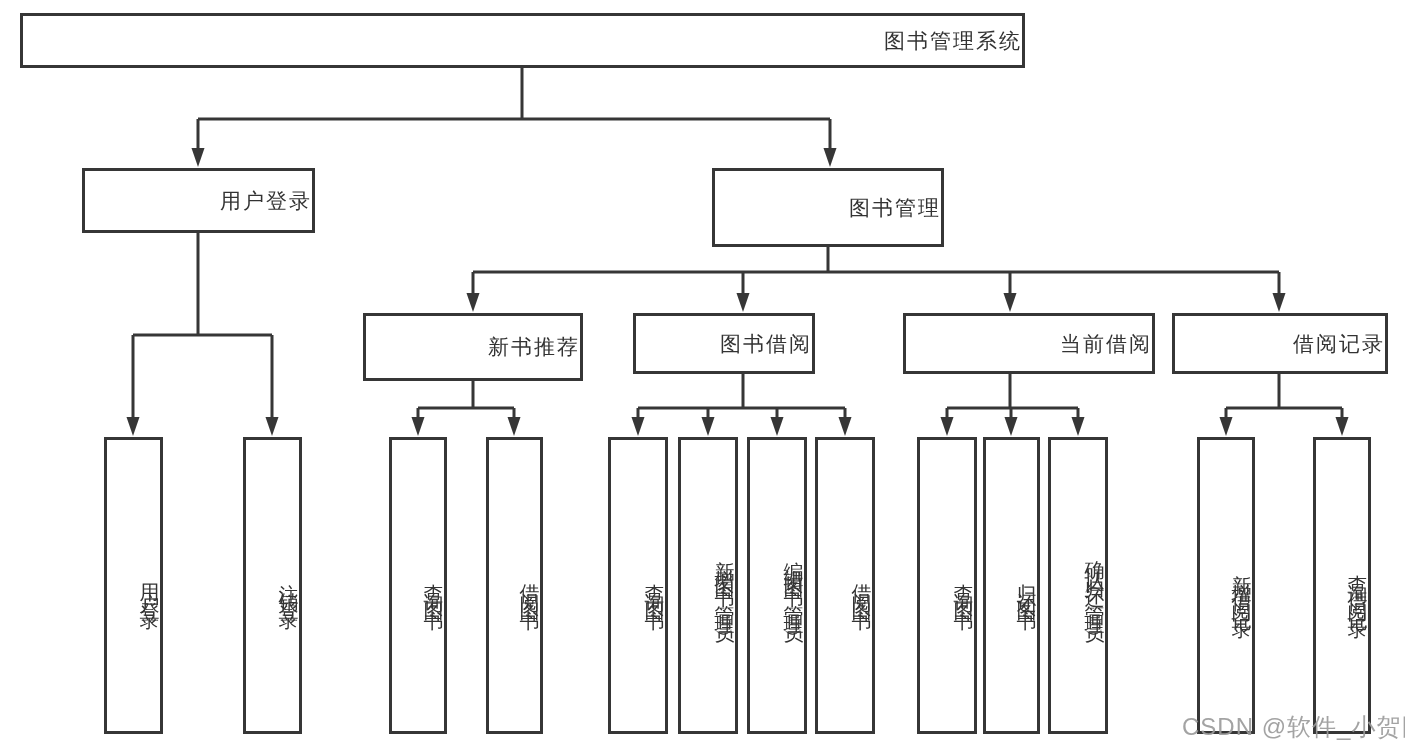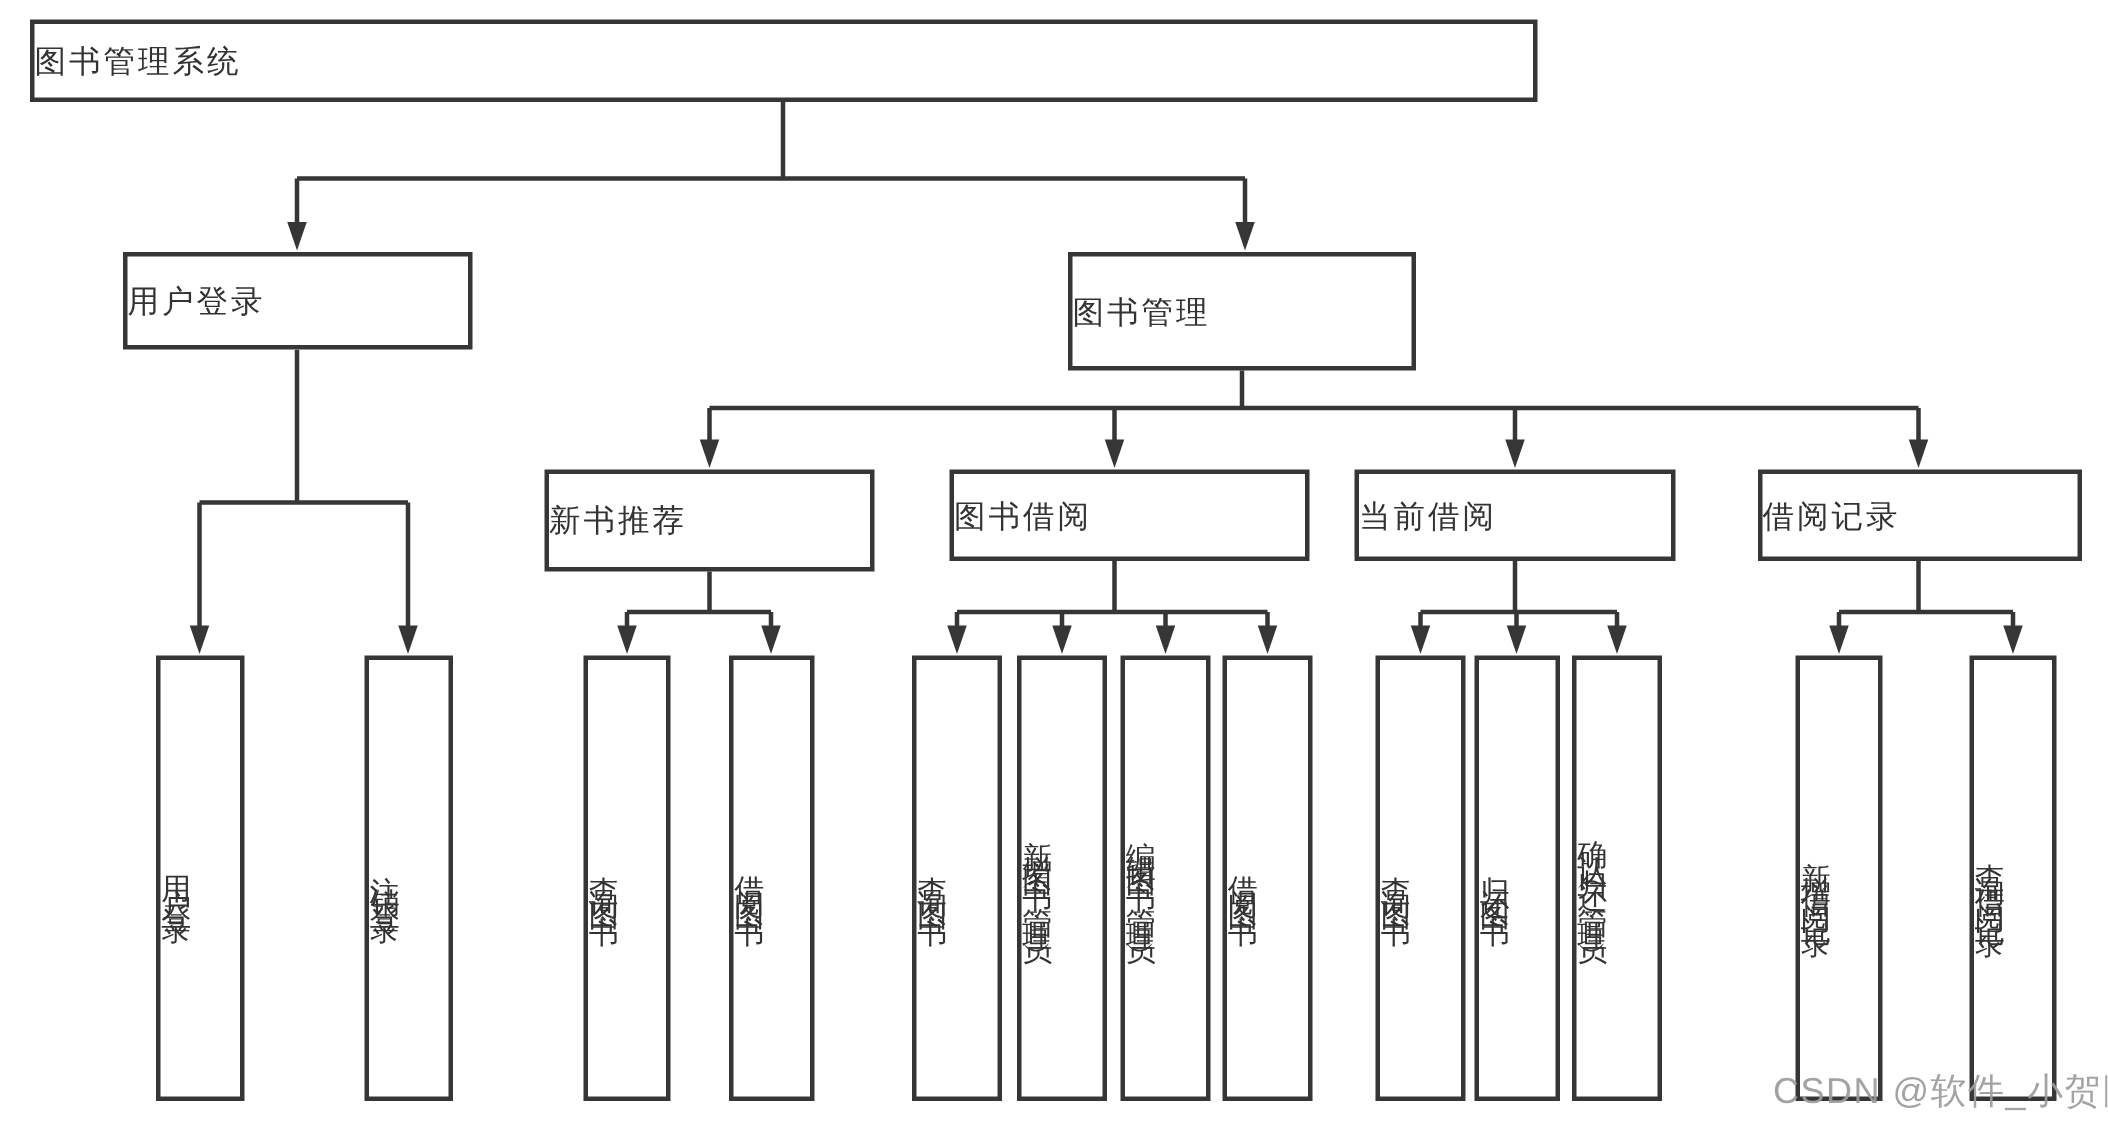--- a/index.html
+++ b/index.html
@@ -22,21 +22,21 @@
     height: 747px;
     z-index: 0;
   }
   .node {
     position: absolute;
     box-sizing: border-box;
     background: #ffffff;
     border: 3px solid #363636;
     display: flex;
     align-items: center;
-    justify-content: flex-start;
+    justify-content: flex-end;
     color: #333333;
     z-index: 1;
   }
   .hbox {
     font-size: 21px;
     letter-spacing: 2px;
     white-space: nowrap;
   }
   .vbox {
     font-size: 20px;
@@ -114,24 +114,24 @@
   <div class="node hbox" style="left:82px; top:168px; width:233px; height:65px;">
     <span>用户登录</span>
   </div>
   <div class="node hbox" style="left:712px; top:168px; width:232px; height:79px;">
     <span>图书管理</span>
   </div>
 
   <div class="node hbox" style="left:363px; top:313px; width:220px; height:68px;">
     <span>新书推荐</span>
   </div>
-  <div class="node hbox" style="left:633px; top:313px; width:240px; height:61px;">
+  <div class="node hbox" style="left:633px; top:313px; width:182px; height:61px;">
     <span>图书借阅</span>
   </div>
-  <div class="node hbox" style="left:903px; top:313px; width:214px; height:61px;">
+  <div class="node hbox" style="left:903px; top:313px; width:252px; height:61px;">
     <span>当前借阅</span>
   </div>
   <div class="node hbox" style="left:1172px; top:313px; width:216px; height:61px;">
     <span>借阅记录</span>
   </div>
 
   <div class="node vbox" style="left:104px; top:437px; width:59px; height:297px;">
     <span class="vtext">用户登录</span>
   </div>
   <div class="node vbox" style="left:243px; top:437px; width:59px; height:297px;">

